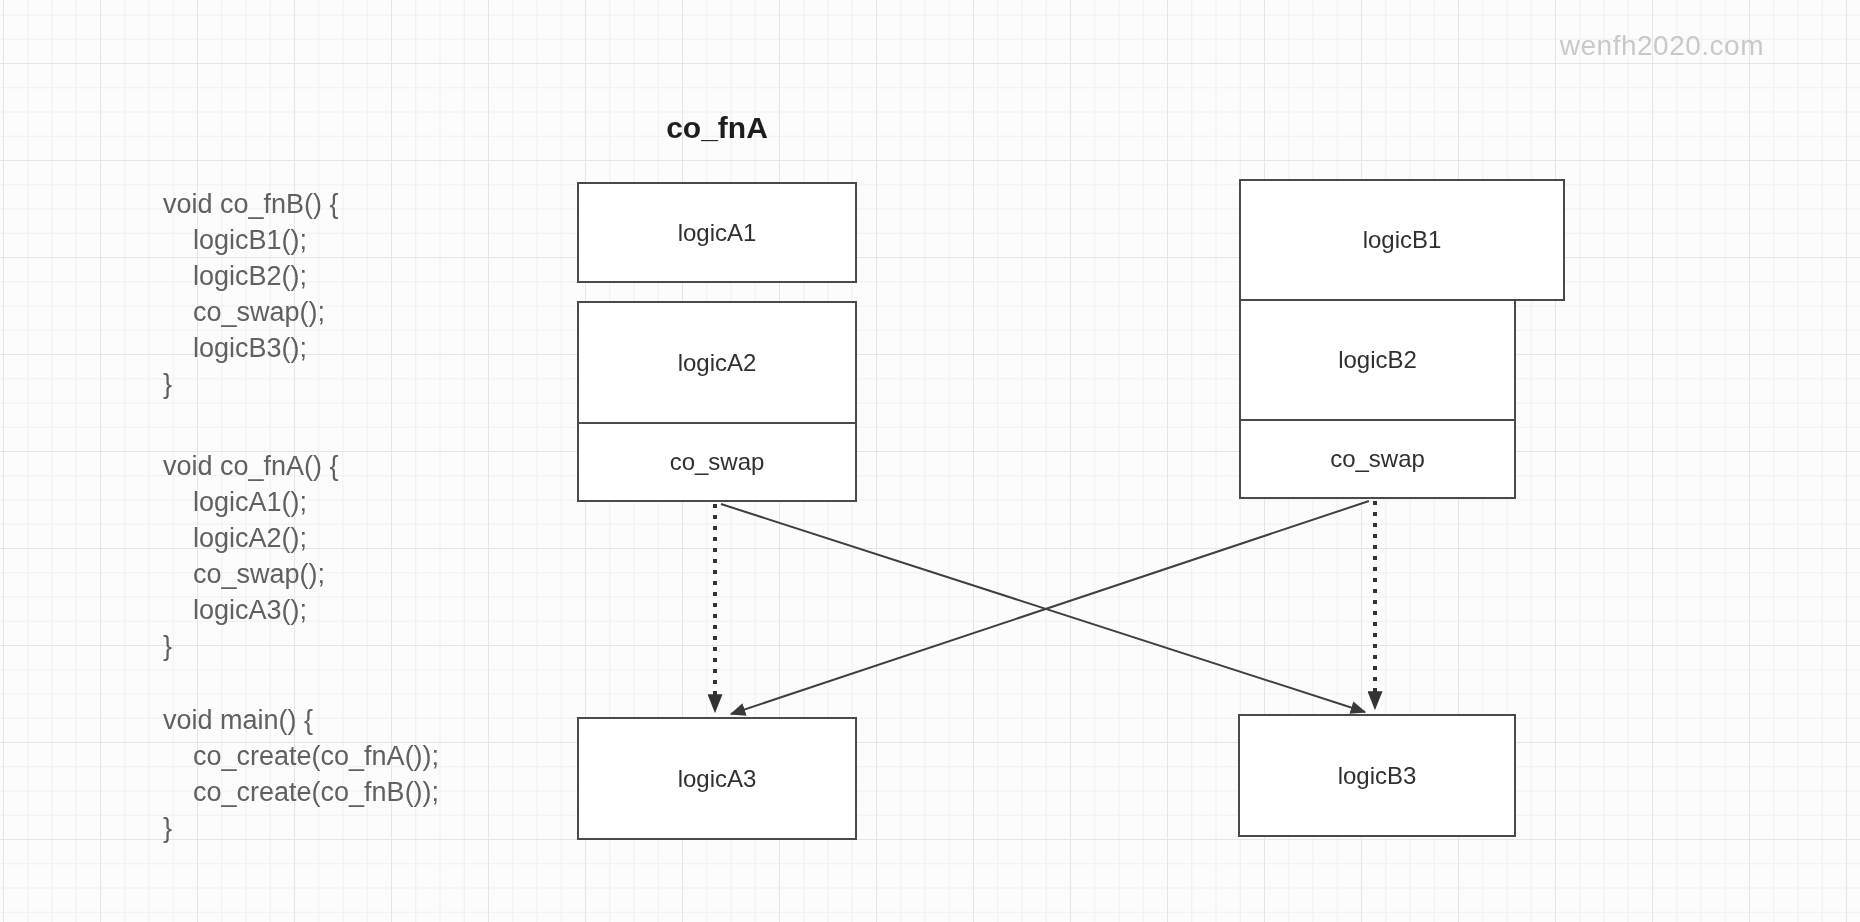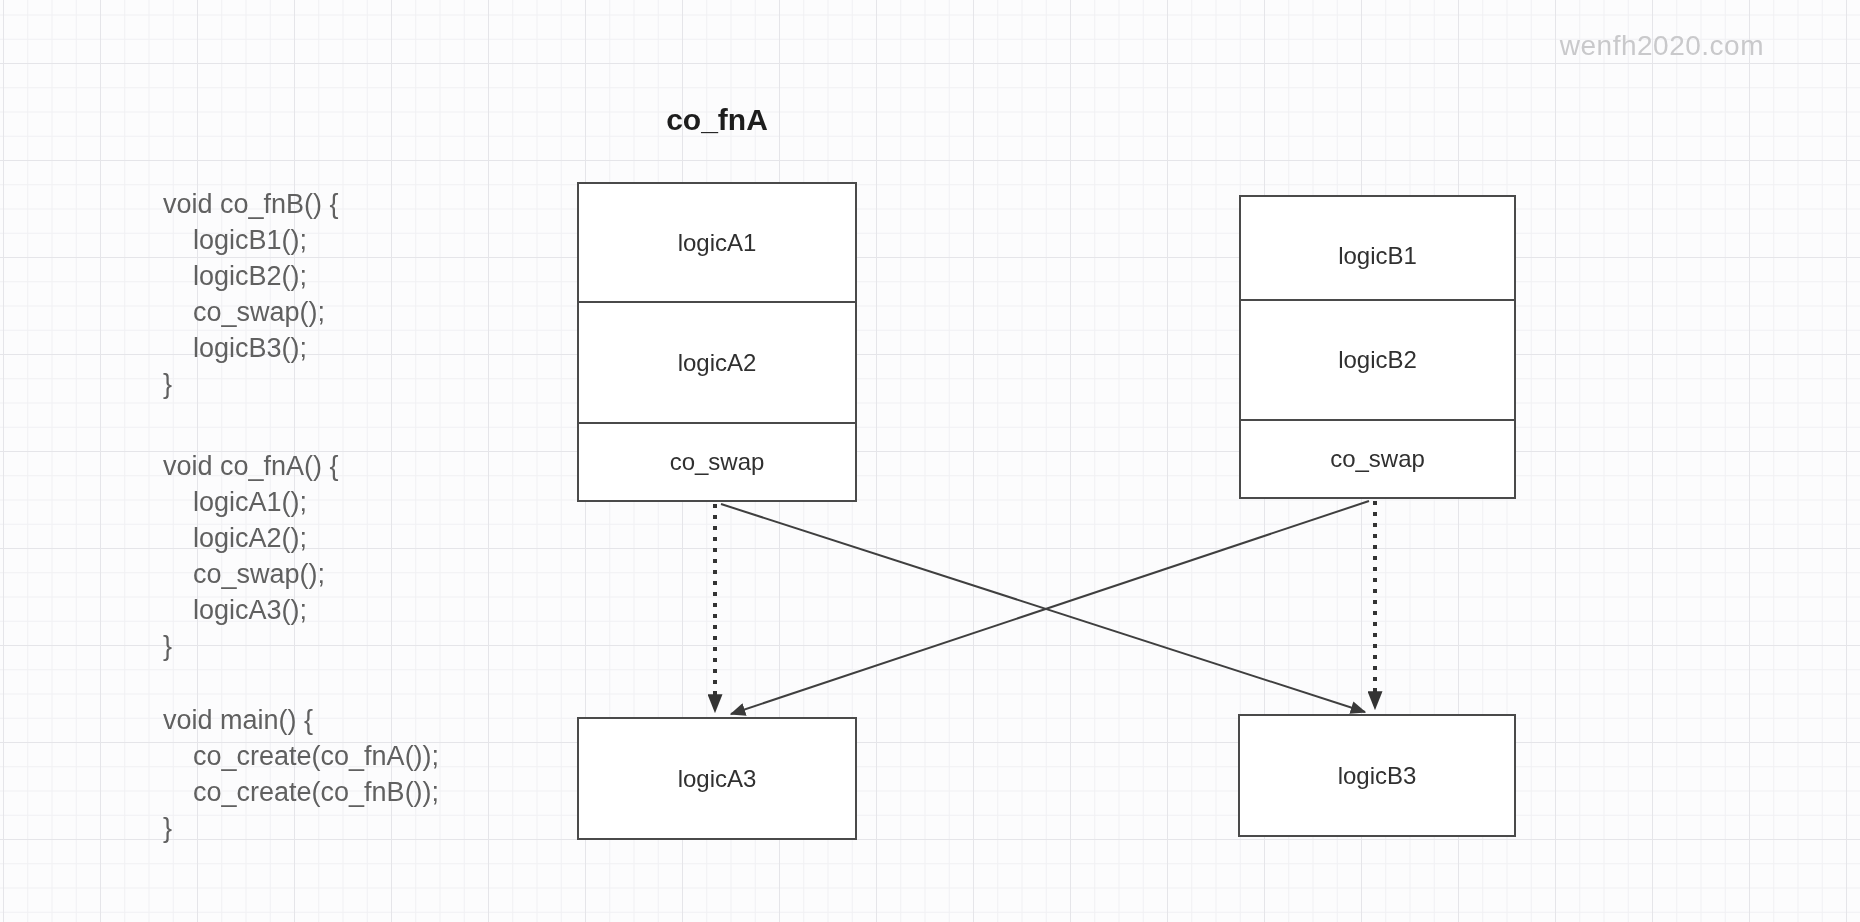--- a/index.html
+++ b/index.html
@@ -46,39 +46,39 @@
   .code-a { top: 448px; }
   .code-m { top: 702px; }
 
   .col-title {
     position: absolute;
     font-size: 30px;
     font-weight: bold;
     color: #1d1d1d;
     text-align: center;
   }
-  .title-a { left: 577px; top: 103px; width: 280px; }
+  .title-a { left: 577px; top: 111px; width: 280px; }
   .title-b { left: 1239px; top: 111px; width: 277px; }
 
   .box {
     position: absolute;
     background: #ffffff;
     border: 2px solid #4a4a4a;
     display: flex;
     align-items: center;
     justify-content: center;
     font-size: 24px;
     color: #303030;
   }
   
-  .box-a1  { left: 577px;  top: 182px; width: 280px; height: 121px; }
+  .box-a1  { left: 577px;  top: 182px; width: 280px; height: 101px; }
   .box-a2  { left: 577px;  top: 301px; width: 280px; height: 123px; }
   .box-asw { left: 577px;  top: 422px; width: 280px; height: 80px;  }
   
-  .box-b1  { left: 1239px; top: 179px; width: 277px; height: 122px; margin-top: 16px; }
+  .box-b1  { left: 1239px; top: 179px; width: 326px; height: 122px; }
   .box-b2  { left: 1239px; top: 299px; width: 277px; height: 122px; }
   .box-bsw { left: 1239px; top: 419px; width: 277px; height: 80px;  }
   
   .box-a3  { left: 577px;  top: 717px; width: 280px; height: 123px; }
   .box-b3  { left: 1238px; top: 714px; width: 278px; height: 123px; }
 
   .arrows {
     position: absolute;
     left: 0; top: 0;
     pointer-events: none;

